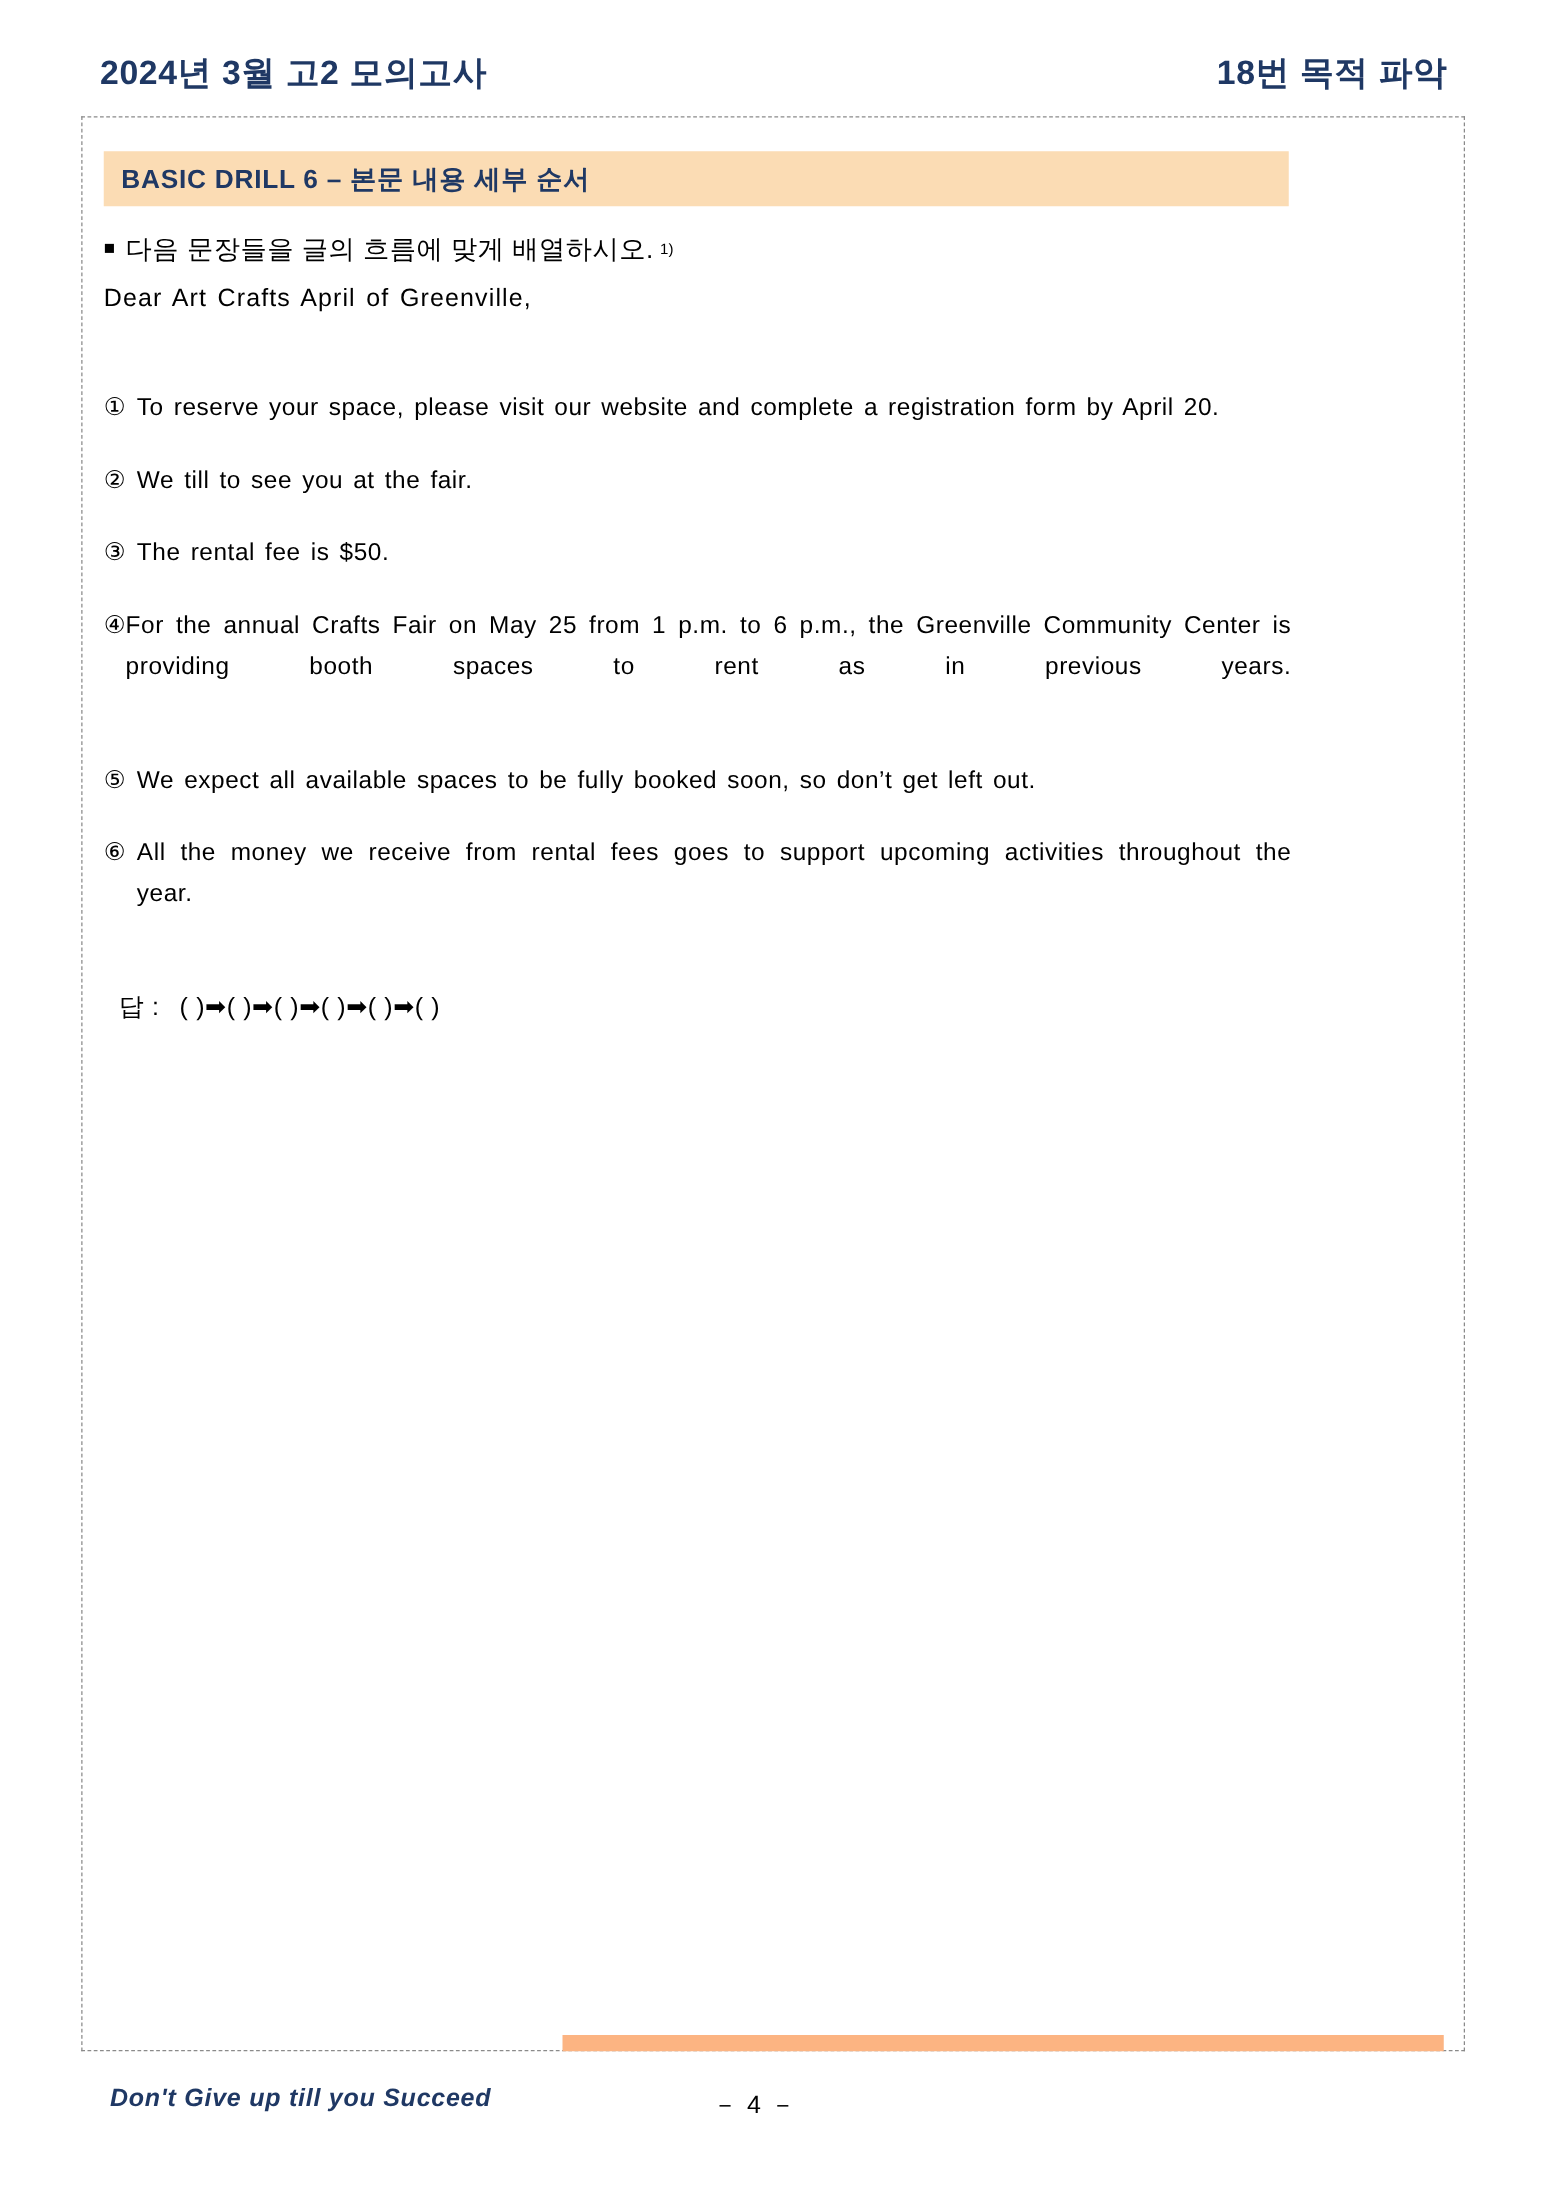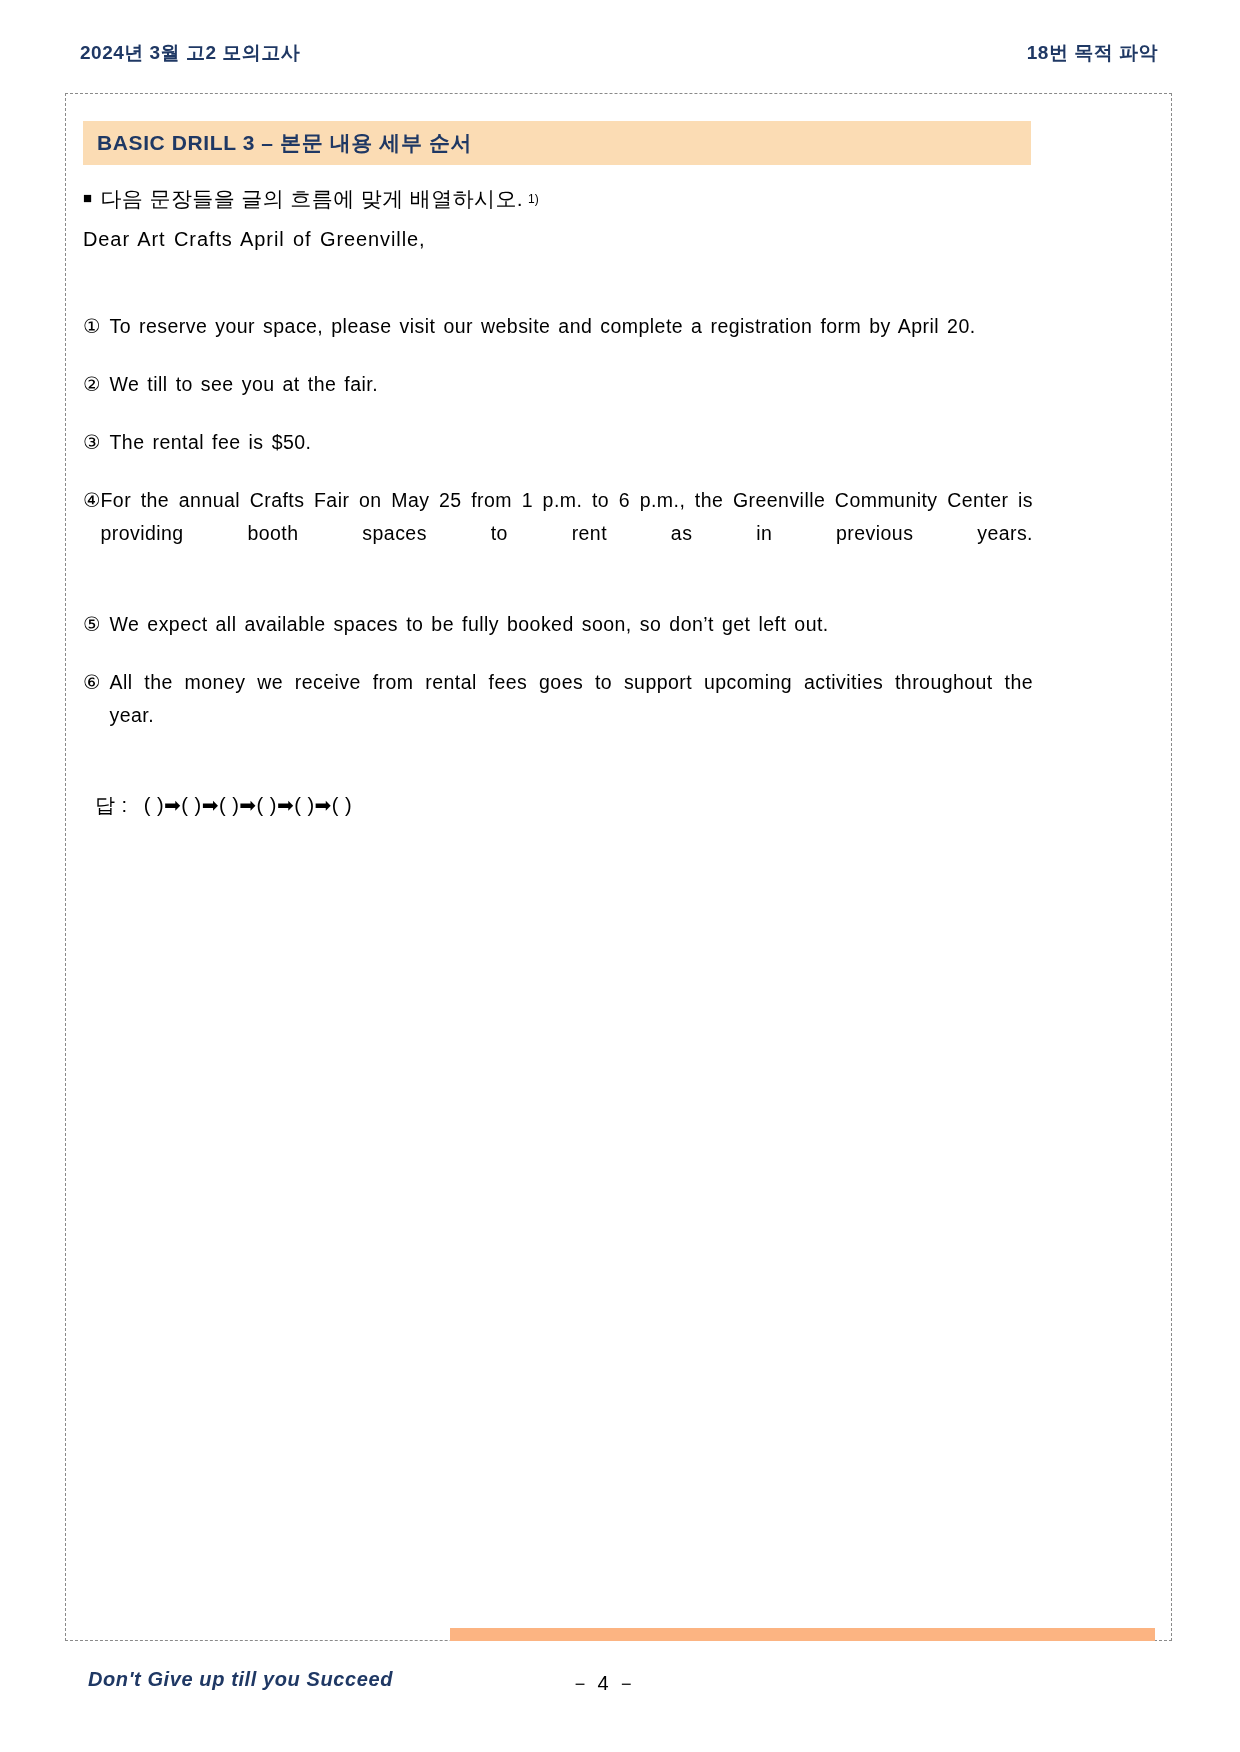--- a/index.html
+++ b/index.html
@@ -23,21 +23,21 @@
     top: 0;
     width: 1240px;
     height: 92px;
     box-sizing: border-box;
     padding: 40px 60px 0 80px;
     display: flex;
     justify-content: space-between;
     align-items: flex-start;
   }
   .hdr-text {
-    font-size: 19px;
+    font-size: 27px;
     font-weight: bold;
     color: #1f3864;
     letter-spacing: 0.5px;
     white-space: nowrap;
   }
   .hdr-right {
     padding-right: 22px;
     text-align: right;
   }
 
@@ -204,21 +204,21 @@
 <body>
 
 <div class="page-header">
   <div class="hdr-text hdr-left">2024년 3월 고2 모의고사</div>
   <div class="hdr-text hdr-right">18번 목적 파악</div>
 </div>
 
 <div class="content-frame"></div>
 
 <div class="drill-bar">
-  <span class="drill-bar-label">BASIC DRILL 3 – 본문 내용 세부 순서</span>
+  <span class="drill-bar-label">BASIC DRILL 6 – 본문 내용 세부 순서</span>
 </div>
 
 <div class="instruction">
   <span class="sq">■</span><span>다음 문장들을 글의 흐름에 맞게 배열하시오.</span><sup>1)</sup>
 </div>
 
 <div class="salutation">Dear Art Crafts April of Greenville,</div>
 
 <div class="sentence-list">
 

